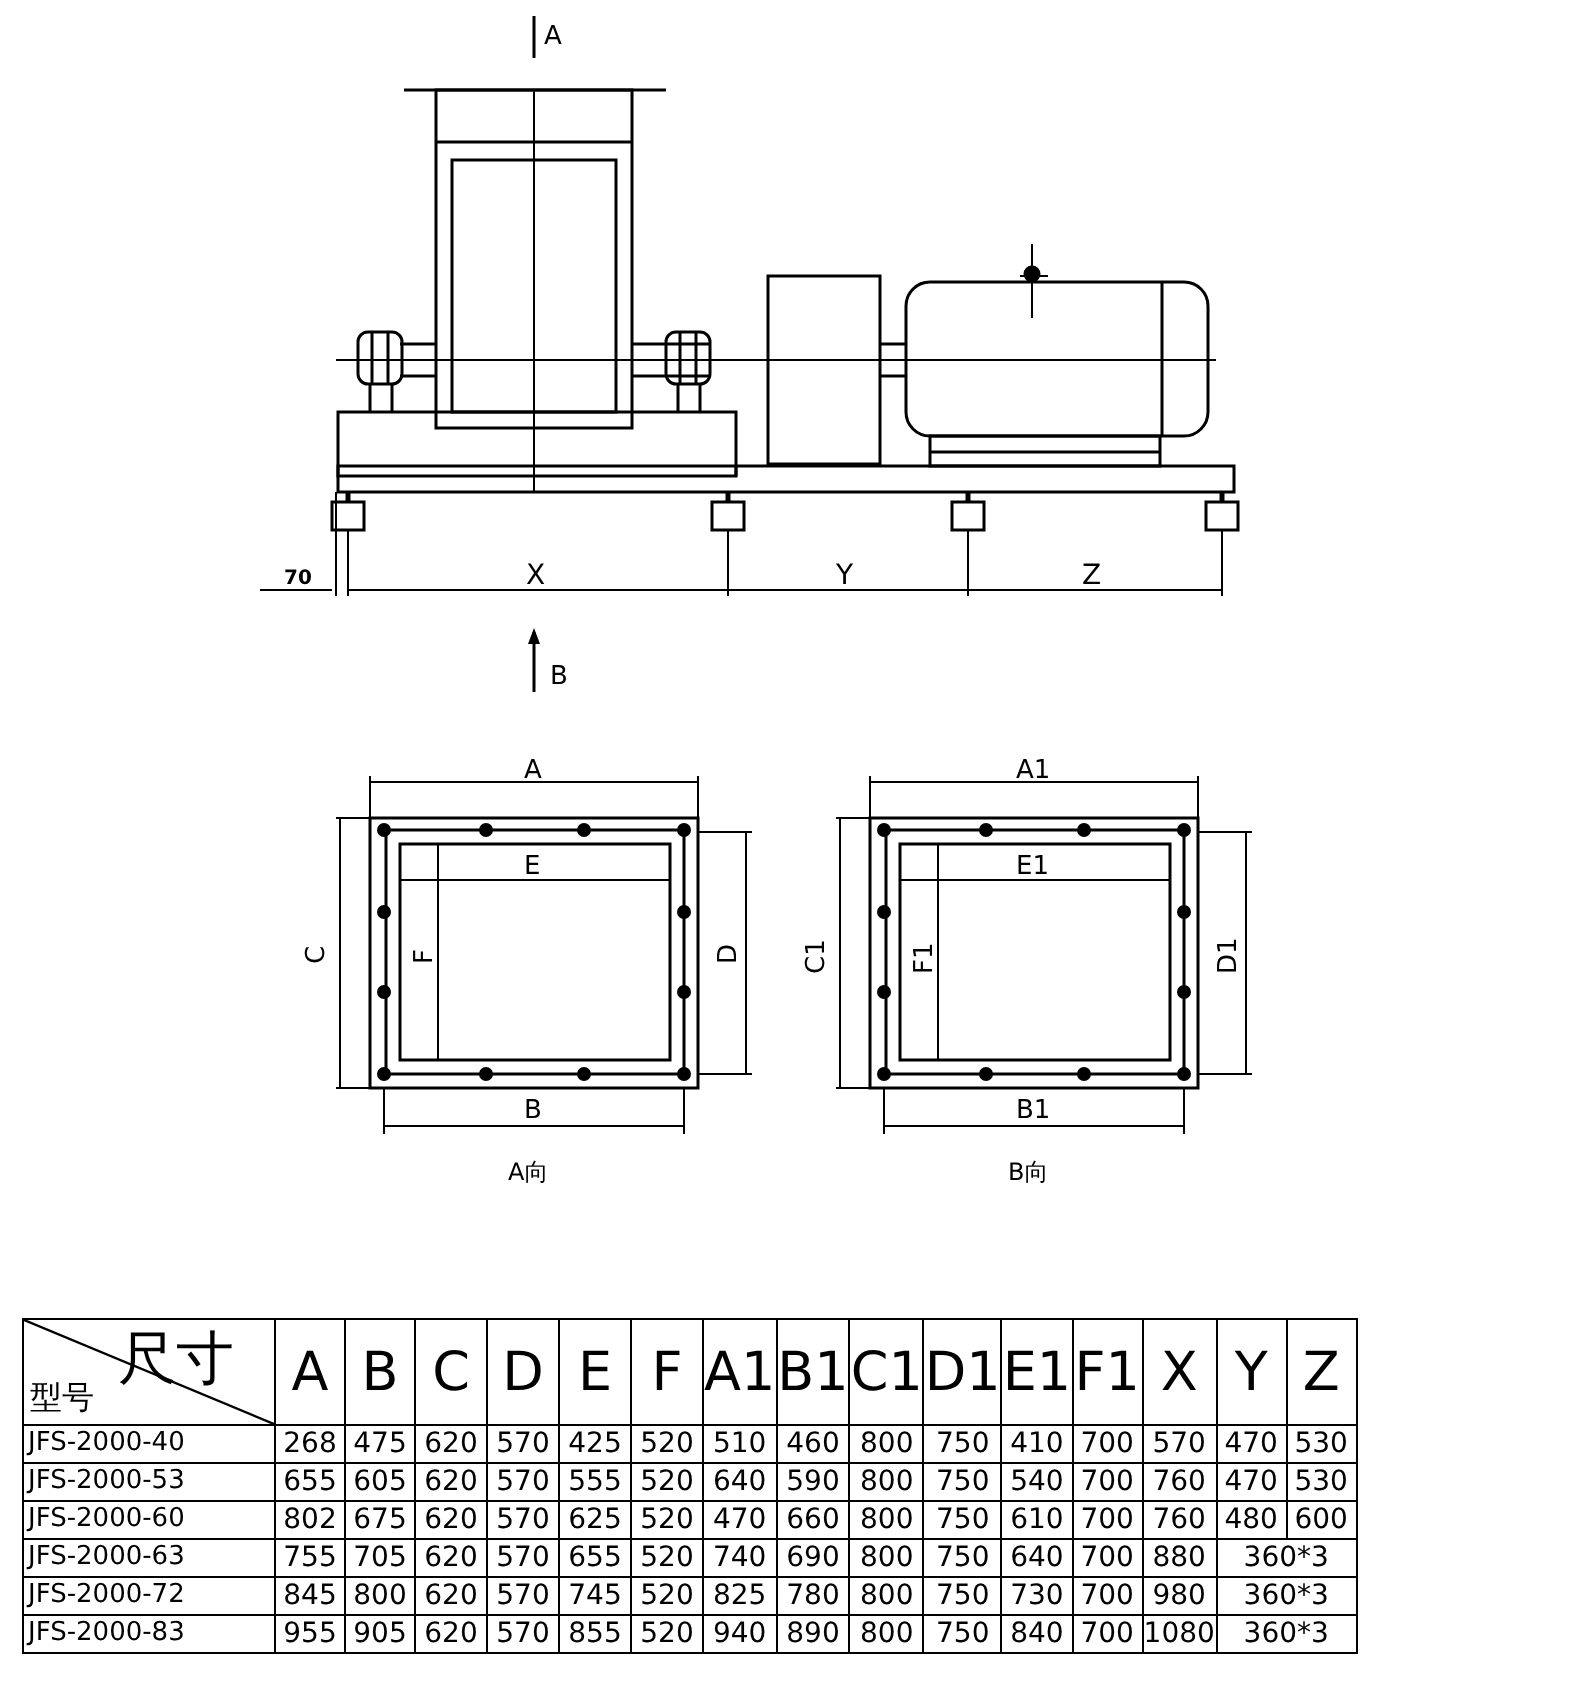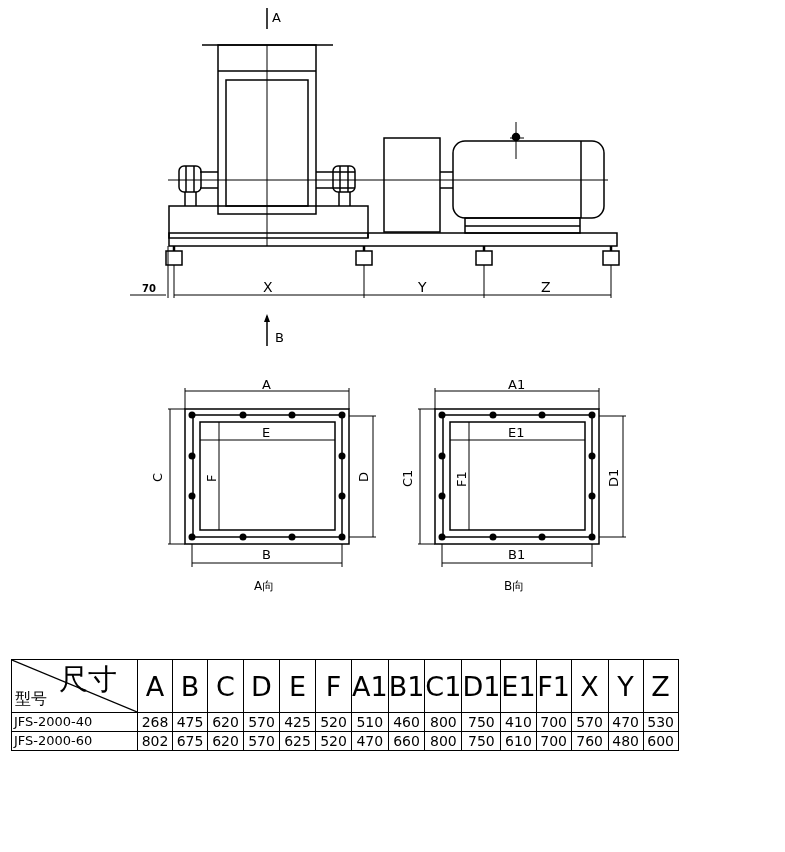--- a/index.html
+++ b/index.html
@@ -227,31 +227,100 @@
         <td>460</td>
         <td>800</td>
         <td>750</td>
         <td>410</td>
         <td>700</td>
         <td>570</td>
         <td>470</td>
         <td>530</td>
       </tr>
       <tr>
+        <td class="model">JFS-2000-53</td>
+        <td>655</td>
+        <td>605</td>
+        <td>620</td>
+        <td>570</td>
+        <td>555</td>
+        <td>520</td>
+        <td>640</td>
+        <td>590</td>
+        <td>800</td>
+        <td>750</td>
+        <td>540</td>
+        <td>700</td>
+        <td>760</td>
+        <td>470</td>
+        <td>530</td>
+      </tr>
+      <tr>
         <td class="model">JFS-2000-60</td>
         <td>802</td>
         <td>675</td>
         <td>620</td>
         <td>570</td>
         <td>625</td>
         <td>520</td>
         <td>470</td>
         <td>660</td>
         <td>800</td>
         <td>750</td>
         <td>610</td>
         <td>700</td>
         <td>760</td>
         <td>480</td>
         <td>600</td>
       </tr>
+      <tr>
+        <td class="model">JFS-2000-63</td>
+        <td>755</td>
+        <td>705</td>
+        <td>620</td>
+        <td>570</td>
+        <td>655</td>
+        <td>520</td>
+        <td>740</td>
+        <td>690</td>
+        <td>800</td>
+        <td>750</td>
+        <td>640</td>
+        <td>700</td>
+        <td>880</td>
+        <td colspan="2">360*3</td>
+      </tr>
+      <tr>
+        <td class="model">JFS-2000-72</td>
+        <td>845</td>
+        <td>800</td>
+        <td>620</td>
+        <td>570</td>
+        <td>745</td>
+        <td>520</td>
+        <td>825</td>
+        <td>780</td>
+        <td>800</td>
+        <td>750</td>
+        <td>730</td>
+        <td>700</td>
+        <td>980</td>
+        <td colspan="2">360*3</td>
+      </tr>
+      <tr>
+        <td class="model">JFS-2000-83</td>
+        <td>955</td>
+        <td>905</td>
+        <td>620</td>
+        <td>570</td>
+        <td>855</td>
+        <td>520</td>
+        <td>940</td>
+        <td>890</td>
+        <td>800</td>
+        <td>750</td>
+        <td>840</td>
+        <td>700</td>
+        <td>1080</td>
+        <td colspan="2">360*3</td>
+      </tr>
     </tbody>
 </table>
 
 </body></html>

